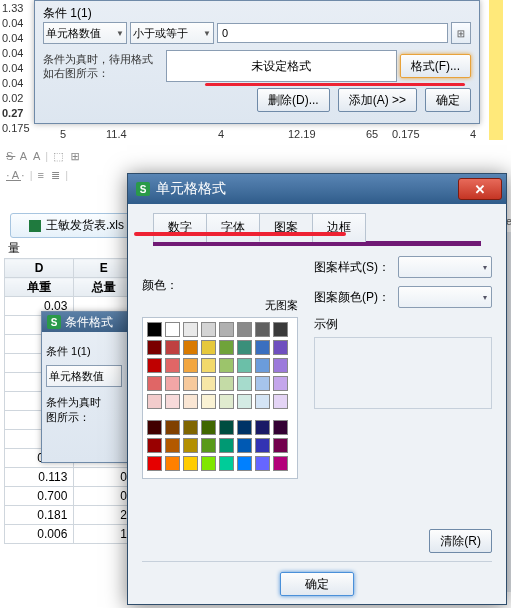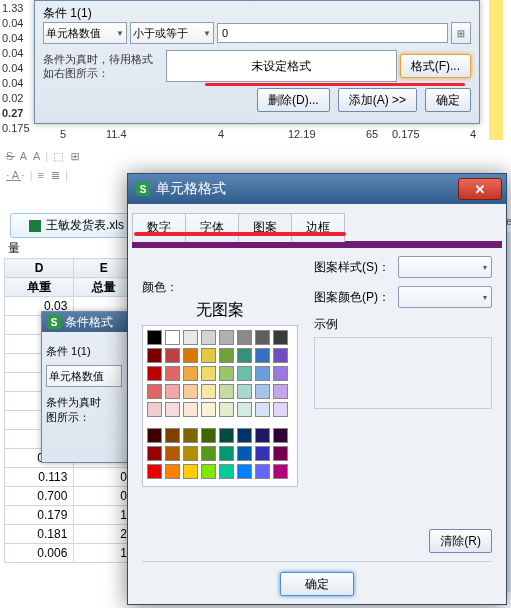--- a/index.html
+++ b/index.html
@@ -34,27 +34,27 @@
 .grid th{background:linear-gradient(#f5f8fb,#e6ecf2)}
 .grid td.num{text-align:right}
 .dlg2{position:absolute;top:311px;left:41px;width:91px;height:150px;background:linear-gradient(#e8eef5,#dde6f0);border:1px solid #6f8aa8;box-shadow:0 0 6px rgba(0,0,0,.3);z-index:3}
 .dlg-titlebar{background:linear-gradient(#5a7fa6,#3e6289);color:#fff;height:20px;display:flex;align-items:center;padding:0 5px;font-size:12px;gap:4px}
 .s-icon{width:14px;height:14px;background:#2a9a49;color:#fff;display:inline-flex;align-items:center;justify-content:center;font-size:10px;font-weight:bold;border-radius:2px}
 .dlg2-body{padding:6px 4px;font-size:11px}
 .dlg3{position:absolute;top:173px;left:127px;width:378px;height:430px;background:#eef2f6;border:1px solid #2f4d6b;box-shadow:0 2px 20px rgba(0,0,0,.5);z-index:5}
 .dlg3-titlebar{background:linear-gradient(#5985b4,#4571a0 50%,#2f5c8a);height:30px;display:flex;align-items:center;justify-content:space-between;padding:0 4px 0 8px;color:#fff;font-size:14px}
 .dlg3-title-left{display:flex;align-items:center;gap:6px}
 .close-btn{width:42px;height:20px;background:linear-gradient(#e76a5a,#c43524);border:1px solid #7d1b10;border-radius:3px;display:flex;align-items:center;justify-content:center;color:#fff;font-weight:bold;font-size:13px;cursor:pointer}
-.tabs{display:flex;margin:8px 4px 0;border-bottom:7px solid #701a75}
+.tabs{display:flex;margin:8px 25px 0;border-bottom:5px solid #701a75}
 .tab{padding:5px 14px;border:1px solid #b8c4d1;border-bottom:none;background:linear-gradient(#f8fafc,#e9eef4);margin-right:-1px;font-size:12px;cursor:pointer;position:relative;top:1px}
 .tab.active{background:#eef2f6;border-bottom:1px solid #eef2f6}
 .red-line2{position:absolute;top:58px;left:6px;width:212px;height:4px;background:#e23;border-radius:3px;z-index:6}
 .dlg3-body{padding:6px 14px}
 .field-label{font-size:12px;margin:4px 0}
-.no-pattern{text-align:center;font-size:16px;margin:2px 0 4px}
+.no-pattern{text-align:right;font-size:11px;margin:2px 0 4px}
 .palette{width:146px;background:#fff;border:1px solid #b8c4d1;padding:4px}
 .pal-row{display:flex;gap:3px;margin-bottom:3px}
 .sw{width:13px;height:13px;border:1px solid #888;cursor:pointer}
 .pal-gap{margin-bottom:8px}
 .right-panel{position:absolute;top:82px;right:14px;width:178px;font-size:12px}
 .right-row{display:flex;align-items:center;justify-content:space-between;margin-bottom:8px}
 .combo{width:84px;height:20px;background:linear-gradient(#fdfdfd,#eaf0f6);border:1px solid #8a9db3;border-radius:2px;display:flex;justify-content:flex-end;align-items:center;padding:0 4px;cursor:pointer}
 .combo .dd-arrow{color:#556}
 .example-box{border:1px solid #c6d0db;width:176px;height:70px;margin-top:4px}
 .dlg3-bottom{position:absolute;bottom:8px;left:0;right:0;padding:0 14px}
@@ -185,24 +185,20 @@
       </tr>
       <tr>
         <td class="num">0.113</td>
         <td class="num">0</td>
       </tr>
       <tr>
         <td class="num">0.700</td>
         <td class="num">0</td>
       </tr>
       <tr>
-        <td class="num">0.179</td>
-        <td class="num">1</td>
-      </tr>
-      <tr>
         <td class="num">0.181</td>
         <td class="num">2</td>
       </tr>
       <tr>
         <td class="num">0.006</td>
         <td class="num">1</td>
       </tr>
     </tbody>
 </table>
 

